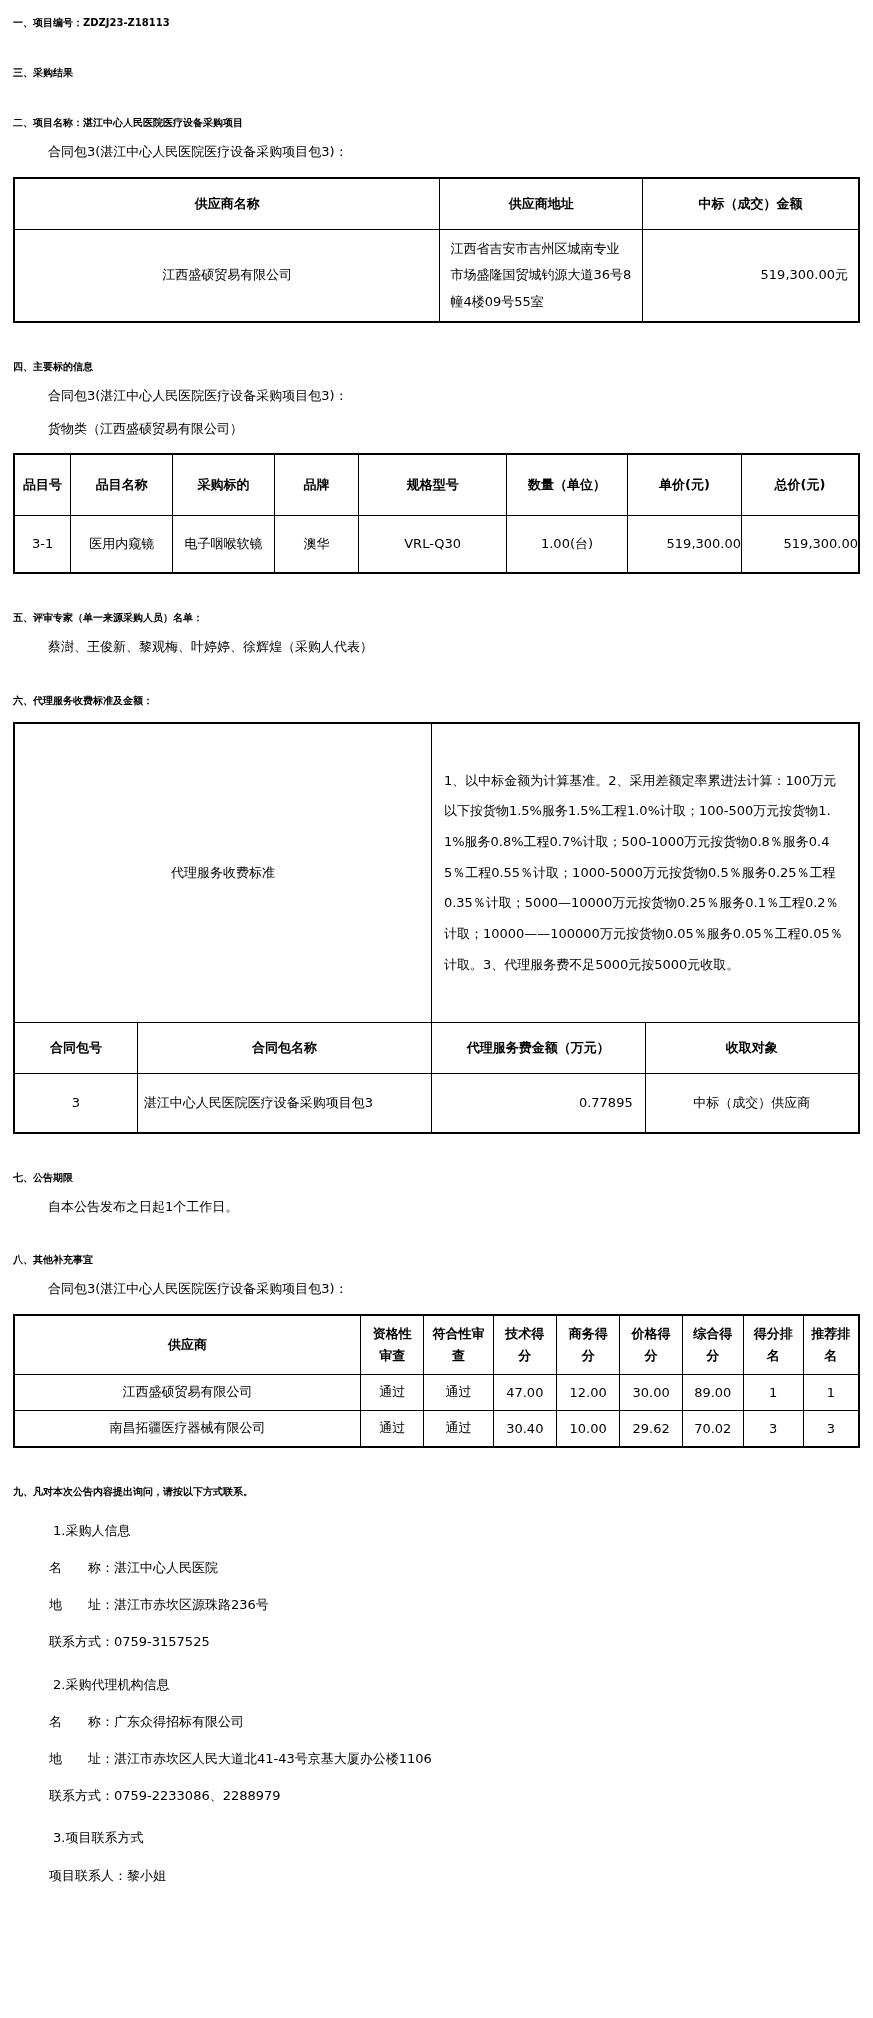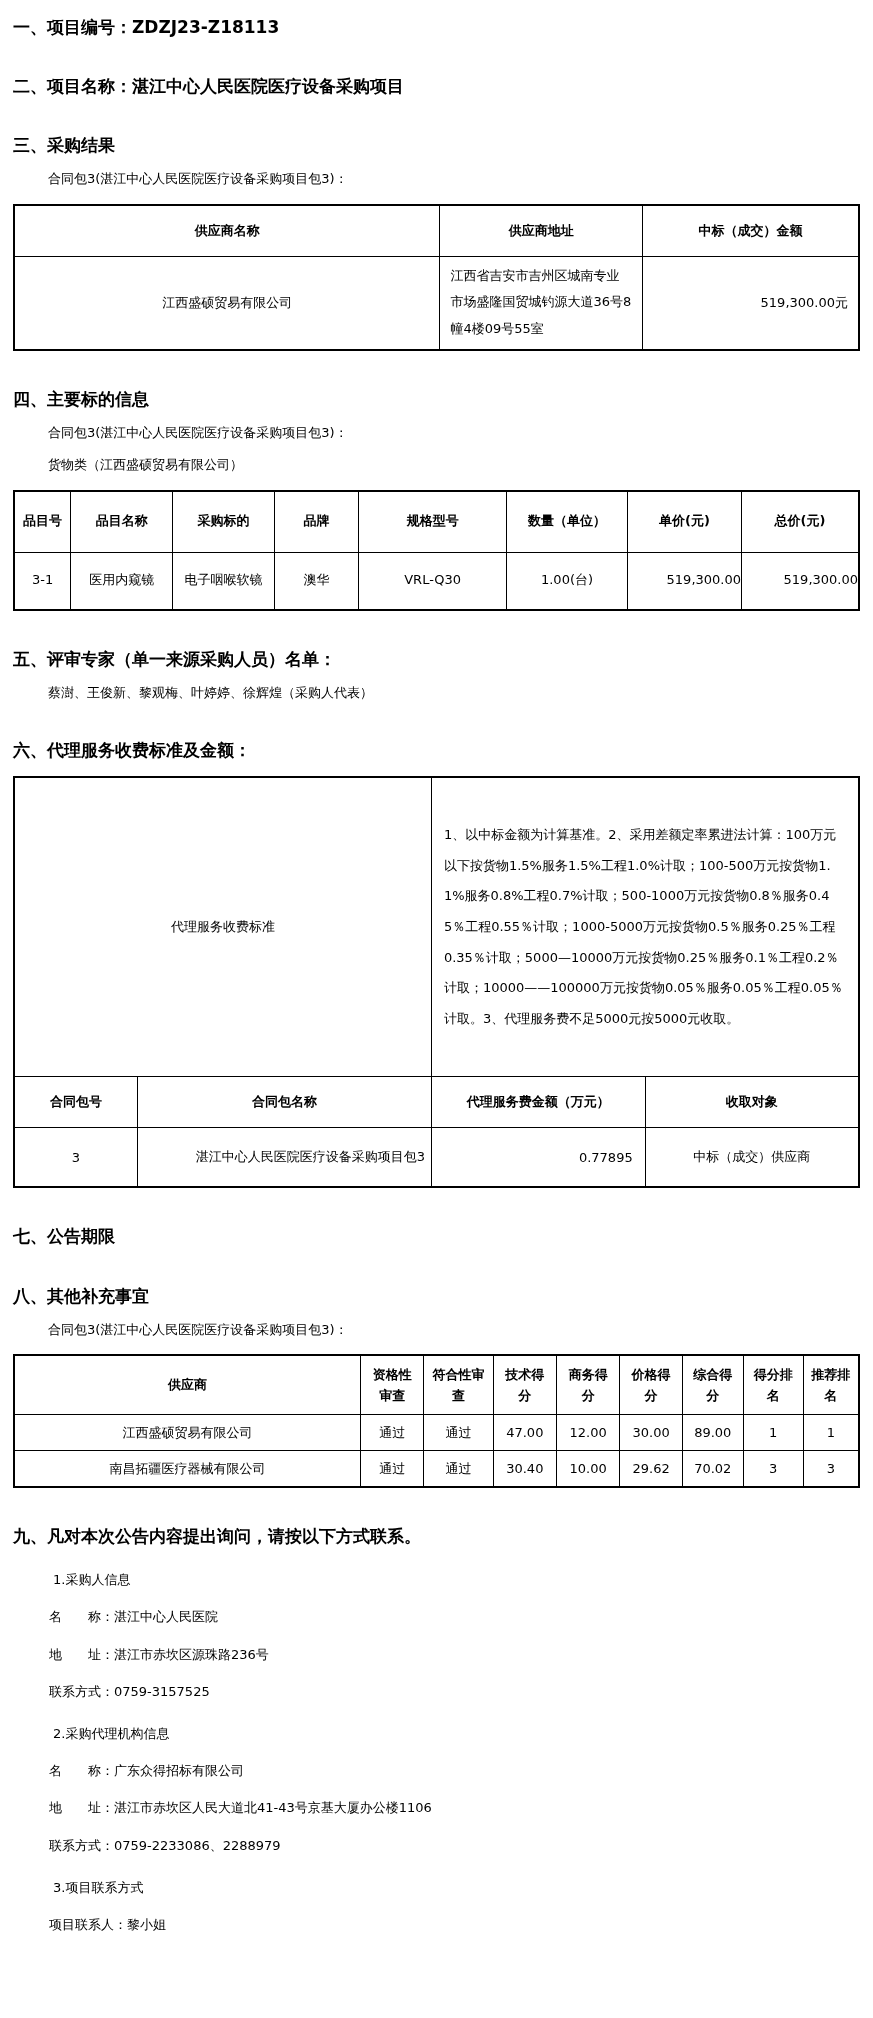--- a/index.html
+++ b/index.html
@@ -6,21 +6,21 @@
   body {
     width: 873px;
     color: #000;
     font-family: "DejaVu Sans", "Liberation Sans", sans-serif;
     font-size: 13px;
   }
   .doc { padding: 8px 13px 30px 13px; }
 
   .sec-heading {
     font-weight: bold;
-    font-size: 17px;
+    font-size: 10px;
     margin: 37px 0 0 0;
     line-height: 1.3;
   }
   .sec-heading.first { margin-top: 8px; }
 
   .para {
     margin: 13px 0 0 35px;
     line-height: 1.5;
   }
   .para.tight { margin-top: 13px; }
@@ -56,41 +56,41 @@
   
   .fee-table .std-label { height: 290px; }
   .fee-table .std-text {
     text-align: left;
     line-height: 2.36;
     padding: 26px 12px;
     vertical-align: middle;
   }
   .fee-table th { height: 42px; }
   .fee-table td.pkg-row { height: 50px; }
-  .fee-table .pkg-name { text-align: right; line-height: 1.7; }
+  .fee-table .pkg-name { text-align: left; line-height: 1.7; }
   .fee-table .fee-amount { text-align: right; padding-right: 12px; }
 
   
   .score-table th { height: 50px; line-height: 1.65; }
   .score-table td { height: 27px; }
 
   
   .contact-group-title { margin: 24px 0 0 40px; line-height: 1.4; }
   .contact-line { margin: 19px 0 0 36px; line-height: 1.4; }
 </style>
 </head>
 <body>
 
 <div class="doc">
 
   <div class="sec-heading first">一、项目编号：ZDZJ23-Z18113</div>
 
+  <div class="sec-heading">三、采购结果</div>
+
   <div class="sec-heading">二、项目名称：湛江中心人民医院医疗设备采购项目</div>
-
-  <div class="sec-heading">三、采购结果</div>
   <div class="para">合同包3(湛江中心人民医院医疗设备采购项目包3)：</div>
 
   <table class="result-table">
     <colgroup>
         <col style="width:50.4%">
         <col style="width:24%">
         <col style="width:25.6%">
       </colgroup>
     <tbody>
         <tr>
@@ -171,20 +171,21 @@
     <tr>
       <td class="pkg-row">3</td>
       <td class="pkg-row pkg-name">湛江中心人民医院医疗设备采购项目包3</td>
       <td class="pkg-row fee-amount">0.77895</td>
       <td class="pkg-row">中标（成交）供应商</td>
     </tr>
   </tbody>
     </table>
 
   <div class="sec-heading">七、公告期限</div>
+  <div class="para">自本公告发布之日起1个工作日。</div>
 
   <div class="sec-heading">八、其他补充事宜</div>
   <div class="para">合同包3(湛江中心人民医院医疗设备采购项目包3)：</div>
 
   <table class="score-table">
     <colgroup>
       <col style="width:41%">
         <col style="width:7.5%">
         <col style="width:8.2%">
         <col style="width:7.5%">

